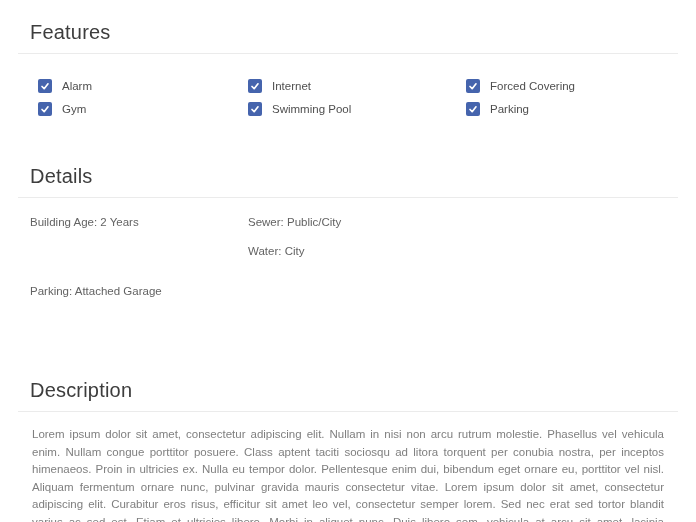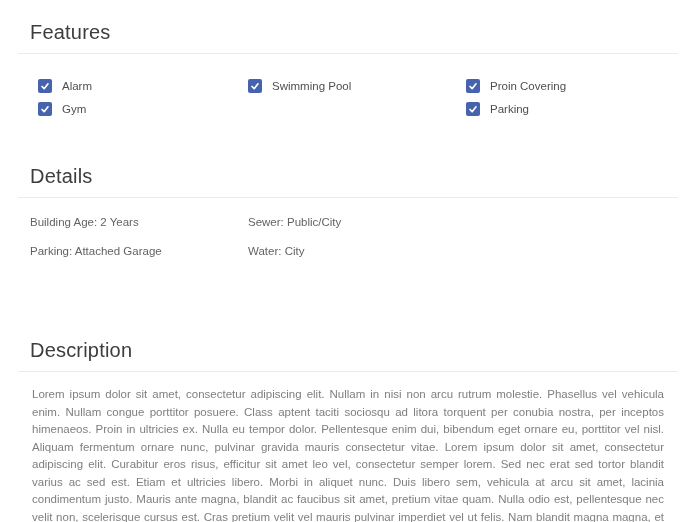--- a/index.html
+++ b/index.html
@@ -72,21 +72,21 @@
     font-size: 11.5px;
     color: var(--label);
   }
   
   .sec-details { margin-top: 41px; }
   .details-grid {
     display: flex;
     margin: 18px 0 0 12px;
   }
   .details-col { display: flex; flex-direction: column; }
-  .details-col.c0 { width: 218px; }
+  .details-col.c0 { width: 218px; gap: 40px; }
   .details-col.c1 { width: 218px; }
   .details-col.c2 { flex: 1; }
   .detail-item {
     font-size: 11.5px;
     line-height: 12px;
     color: var(--detail);
     margin-bottom: 17px;
   }
   
   .sec-description { margin-top: 66px; }
@@ -127,32 +127,40 @@
         </div>
       </div>
 
       <div class="features-col c1">
         <div class="feature-item">
           <span class="checkbox">
             <svg width="10" height="10" viewBox="0 0 12 12">
                 <path d="M2.4 6.6l2.6 2.6 4.6-5.8" stroke="#ffffff" stroke-width="2" fill="none" stroke-linecap="round" stroke-linejoin="round"></path>
               </svg>
           </span>
+          <span class="feature-label">Internet</span>
+        </div>
+        <div class="feature-item">
+          <span class="checkbox">
+            <svg width="10" height="10" viewBox="0 0 12 12">
+                <path d="M2.4 6.6l2.6 2.6 4.6-5.8" stroke="#ffffff" stroke-width="2" fill="none" stroke-linecap="round" stroke-linejoin="round"></path>
+              </svg>
+          </span>
           <span class="feature-label">Swimming Pool</span>
         </div>
       </div>
 
       <div class="features-col c2">
         <div class="feature-item">
           <span class="checkbox">
             <svg width="10" height="10" viewBox="0 0 12 12">
                 <path d="M2.4 6.6l2.6 2.6 4.6-5.8" stroke="#ffffff" stroke-width="2" fill="none" stroke-linecap="round" stroke-linejoin="round"></path>
               </svg>
           </span>
-          <span class="feature-label">Proin Covering</span>
+          <span class="feature-label">Forced Covering</span>
         </div>
         <div class="feature-item">
           <span class="checkbox">
             <svg width="10" height="10" viewBox="0 0 12 12">
                 <path d="M2.4 6.6l2.6 2.6 4.6-5.8" stroke="#ffffff" stroke-width="2" fill="none" stroke-linecap="round" stroke-linejoin="round"></path>
               </svg>
           </span>
           <span class="feature-label">Parking</span>
         </div>
       </div>

